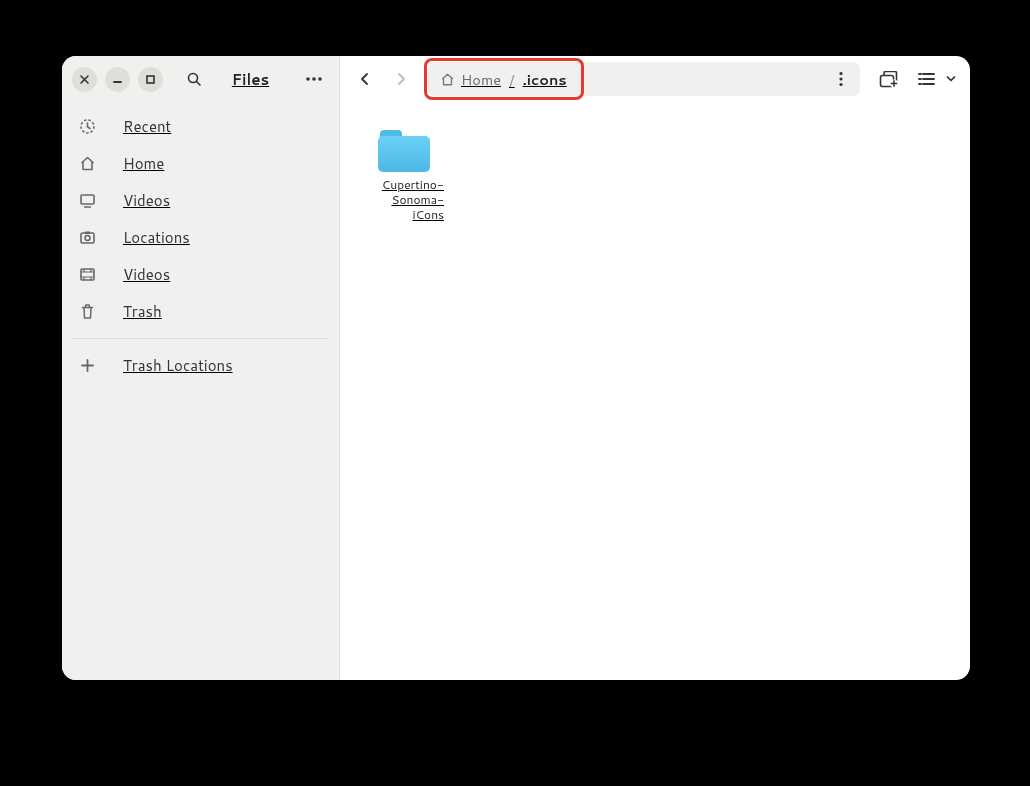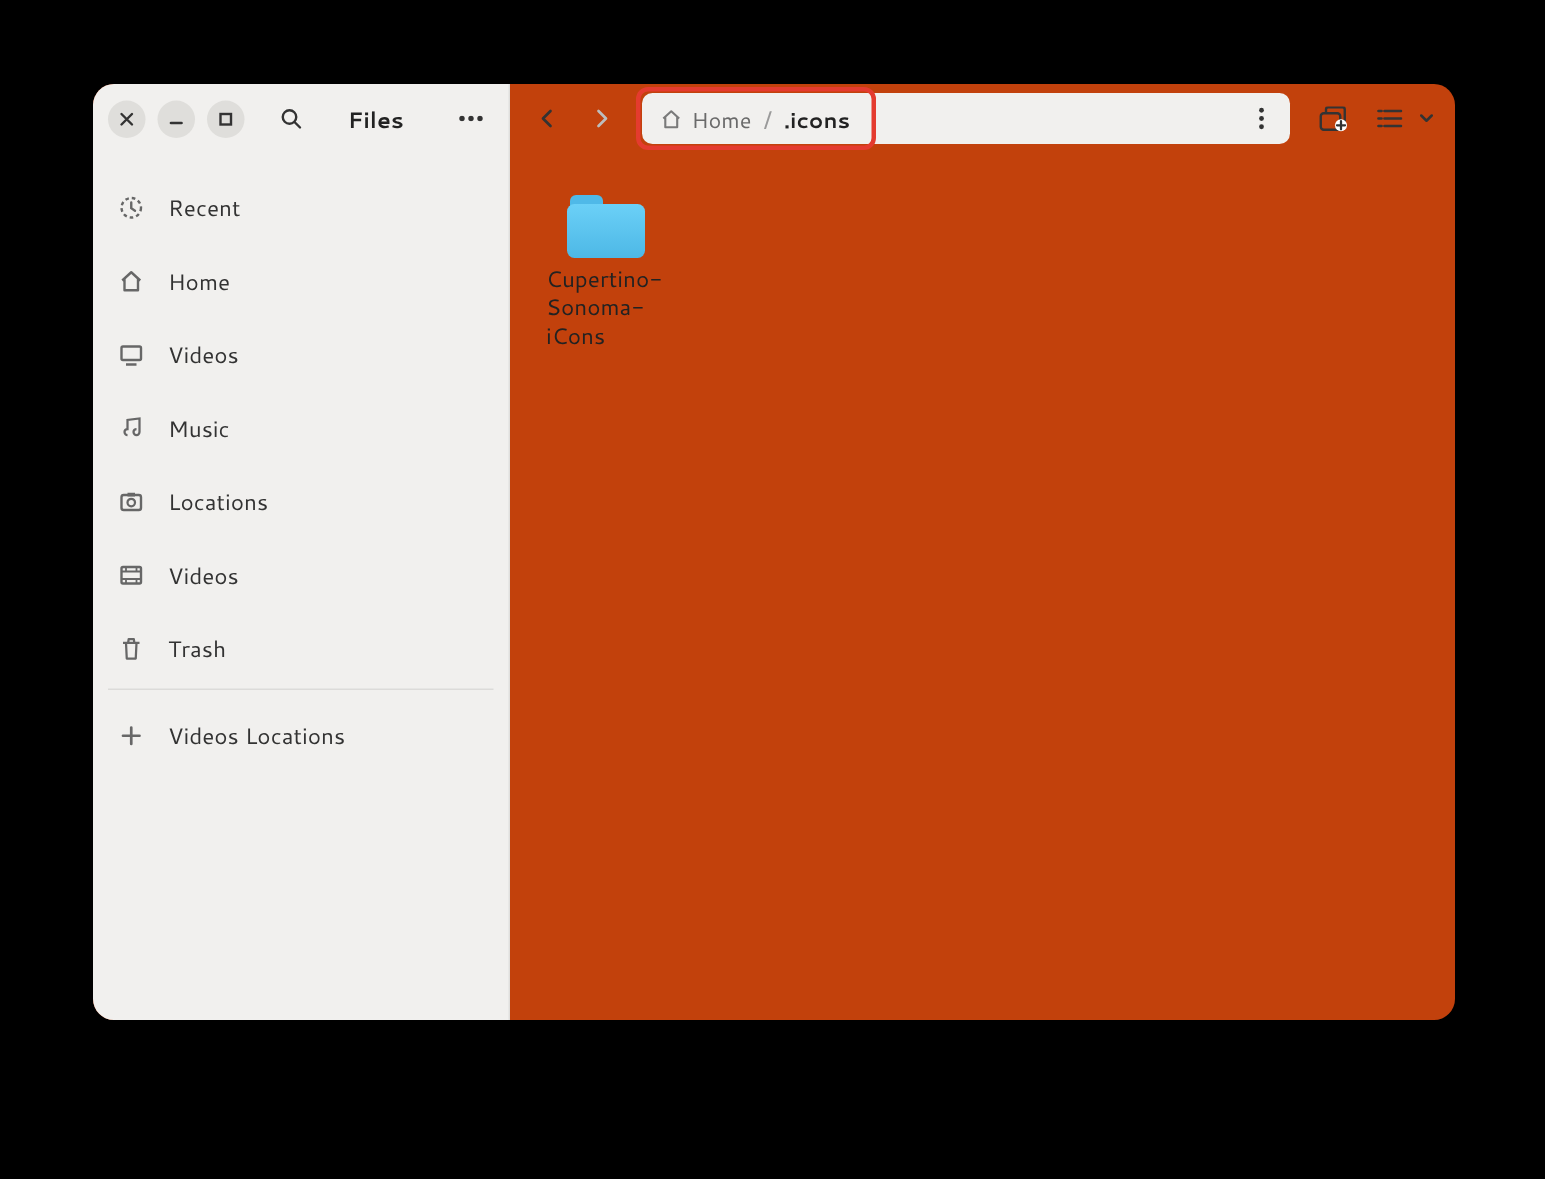--- a/index.html
+++ b/index.html
@@ -1,40 +1,41 @@
 <!DOCTYPE html>
 <html><head>
 <meta charset="utf-8">
 <style>
 * { margin:0; padding:0; box-sizing:border-box; font-family:-apple-system,Cantarell,"Segoe UI",sans-serif; }
 body { background:#000; width:1030px; height:786px; position:relative; }
 .window {
   position:absolute; left:62px; top:56px; width:908px; height:624px;
-  background:#c2410c; border-radius:14px; overflow:hidden; display:flex;
+  background:#ffffff; border-radius:14px; overflow:hidden; display:flex;
   box-shadow:0 10px 40px rgba(0,0,0,0.5);
+  text-decoration:underline;
 }
 .sidebar {
   width:278px; background:#f1f0ee; display:flex; flex-direction:column;
   border-right:1px solid #e0dfdd;
 }
 .sb-header {
   height:46px; display:flex; align-items:center; gap:8px; padding:0 10px;
 }
 .win-ctrls { display:flex; gap:8px; }
 .win-btn {
   width:25px; height:25px; border-radius:50%; background:#dfdedb;
   display:flex; align-items:center; justify-content:center; cursor:pointer;
 }
 .sb-search { width:25px; height:25px; display:flex; align-items:center; justify-content:center; margin-left:10px; cursor:pointer; }
 .sb-title { flex:1; text-align:center; font-weight:700; font-size:15px; color:#222; padding-right:4px; }
 .sb-more { width:30px; display:flex; justify-content:center; cursor:pointer; }
 .sb-list { padding:6px 6px 0 6px; flex:1; }
 .sb-item {
-  display:flex; align-items:center; gap:16px; padding:8px 10px; border-radius:6px;
-  color:#333; font-size:15px; cursor:pointer;margin-top:12px;
+  display:flex; align-items:center; gap:27px; padding:8px 10px; border-radius:6px;
+  color:#333; font-size:15px; cursor:pointer;
 }
 .sb-icon { width:18px; height:18px; display:flex; align-items:center; justify-content:center; flex-shrink:0; }
 .sb-divider { height:1px; background:#dcdbd9; margin:8px 4px; }
 .main { flex:1; display:flex; flex-direction:column; }
 .toolbar {
   height:46px; display:flex; align-items:center; padding:0 10px; gap:6px;
 }
 .nav-btn { width:30px; height:32px; display:flex; align-items:center; justify-content:center; border-radius:7px; cursor:pointer; }
 .pathbar {
   flex:1; height:34px; background:#f1f0ee; border-radius:7px; margin:0 6px;
@@ -48,21 +49,21 @@
 .crumb-sep { color:#9a9a9a; padding:0 2px; }
 .crumb-current { font-weight:700; color:#222; }
 .path-more { width:26px; height:26px; display:flex; align-items:center; justify-content:center; margin-left:auto; cursor:pointer; border-radius:5px;}
 .toolbar-btn { width:32px; height:32px; display:flex; align-items:center; justify-content:center; border-radius:7px; cursor:pointer; }
 .view-btns { display:flex; align-items:center; }
 .contents { flex:1; padding:24px 20px; display:flex; flex-wrap:wrap; align-content:flex-start; gap:18px; }
 .file-item { width:88px; display:flex; flex-direction:column; align-items:center; gap:5px; cursor:pointer; border-radius:6px; padding:4px; }
 .folder-glyph { width:52px; height:42px; position:relative; }
 .folder-back { position:absolute; left:2px; top:0; width:22px; height:10px; background:#4fb9e8; border-radius:4px 4px 0 0; }
 .folder-front { position:absolute; left:0; top:6px; width:52px; height:36px; background:linear-gradient(180deg,#6bd0f7 0%,#4db8e6 100%); border-radius:5px; }
-.file-label { font-size:15px; color:#222; text-align:left; line-height:1.25; word-break:break-word; }
+.file-label { font-size:12px; color:#222; text-align:right; line-height:1.25; word-break:break-word; }
 svg { display:block; }
 </style>
 </head>
 <body>
 
 <div class="window">
 
   <div class="sidebar">
     <div class="sb-header">
       <div class="win-ctrls">
@@ -121,28 +122,20 @@
             <svg width="17" height="17" viewBox="0 0 17 17">
               <rect x="2" y="3" width="13" height="9" fill="none" stroke="#676767" stroke-width="1.6" rx="1"></rect>
               <path d="M5 15 L12 15" stroke="#676767" stroke-width="1.6"></path>
             </svg>
           </span>
         <span>Videos</span>
       </div>
       <div class="sb-item">
         <span class="sb-icon">
             <svg width="17" height="17" viewBox="0 0 17 17">
-              <path d="M6 13 A2 2 0 1 1 6 9 L6 3 L14 2 L14 11 A2 2 0 1 1 12 9" fill="none" stroke="#676767" stroke-width="1.5"></path>
-            </svg>
-          </span>
-        <span>Music</span>
-      </div>
-      <div class="sb-item">
-        <span class="sb-icon">
-            <svg width="17" height="17" viewBox="0 0 17 17">
               <rect x="2" y="4" width="13" height="10" rx="1.5" fill="none" stroke="#676767" stroke-width="1.6"></rect>
               <circle cx="8.5" cy="9" r="2.5" fill="none" stroke="#676767" stroke-width="1.5"></circle>
               <rect x="6" y="2.5" width="5" height="2.5" fill="#676767"></rect>
             </svg>
           </span>
         <span>Locations</span>
       </div>
       <div class="sb-item">
         <span class="sb-icon">
             <svg width="17" height="17" viewBox="0 0 17 17">
@@ -160,21 +153,21 @@
           </span>
         <span>Trash</span>
       </div>
       <div class="sb-divider"></div>
       <div class="sb-item">
         <span class="sb-icon">
             <svg width="15" height="15" viewBox="0 0 15 15">
               <path d="M7.5 2 L7.5 13 M2 7.5 L13 7.5" stroke="#676767" stroke-width="1.8" stroke-linecap="round"></path>
             </svg>
           </span>
-        <span>Videos Locations</span>
+        <span>Trash Locations</span>
       </div>
     </div>
   </div>
 
   <div class="main">
     <div class="toolbar">
       <div class="nav-btn">
         <svg width="14" height="14" viewBox="0 0 14 14">
             <path d="M9 2 L4 7 L9 12" fill="none" stroke="#333" stroke-width="1.8" stroke-linecap="round" stroke-linejoin="round"></path>
           </svg>

